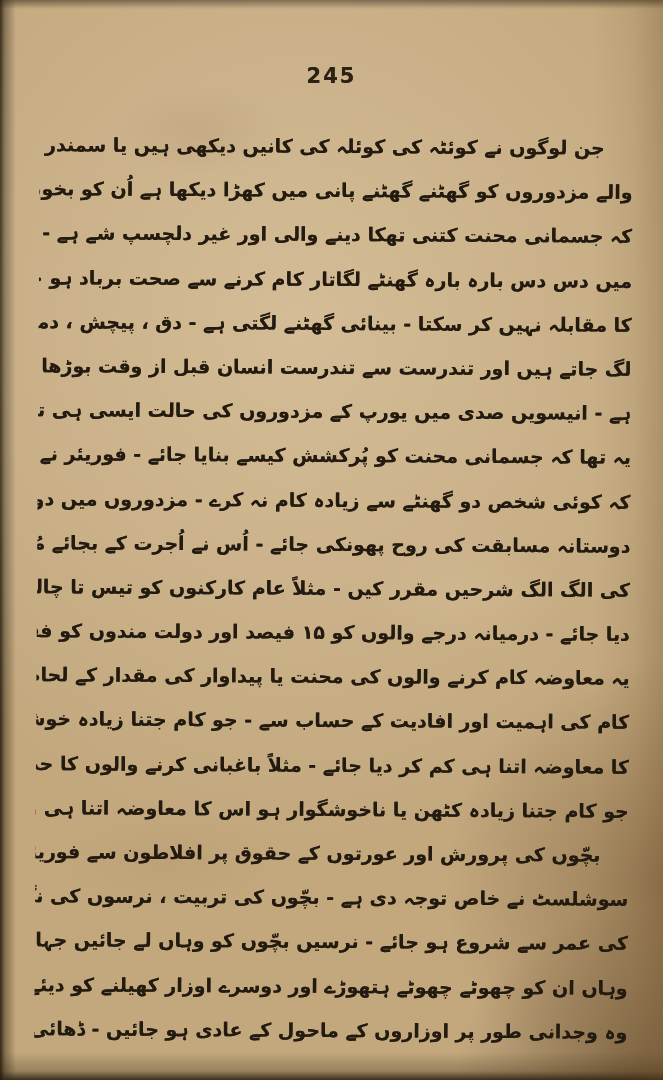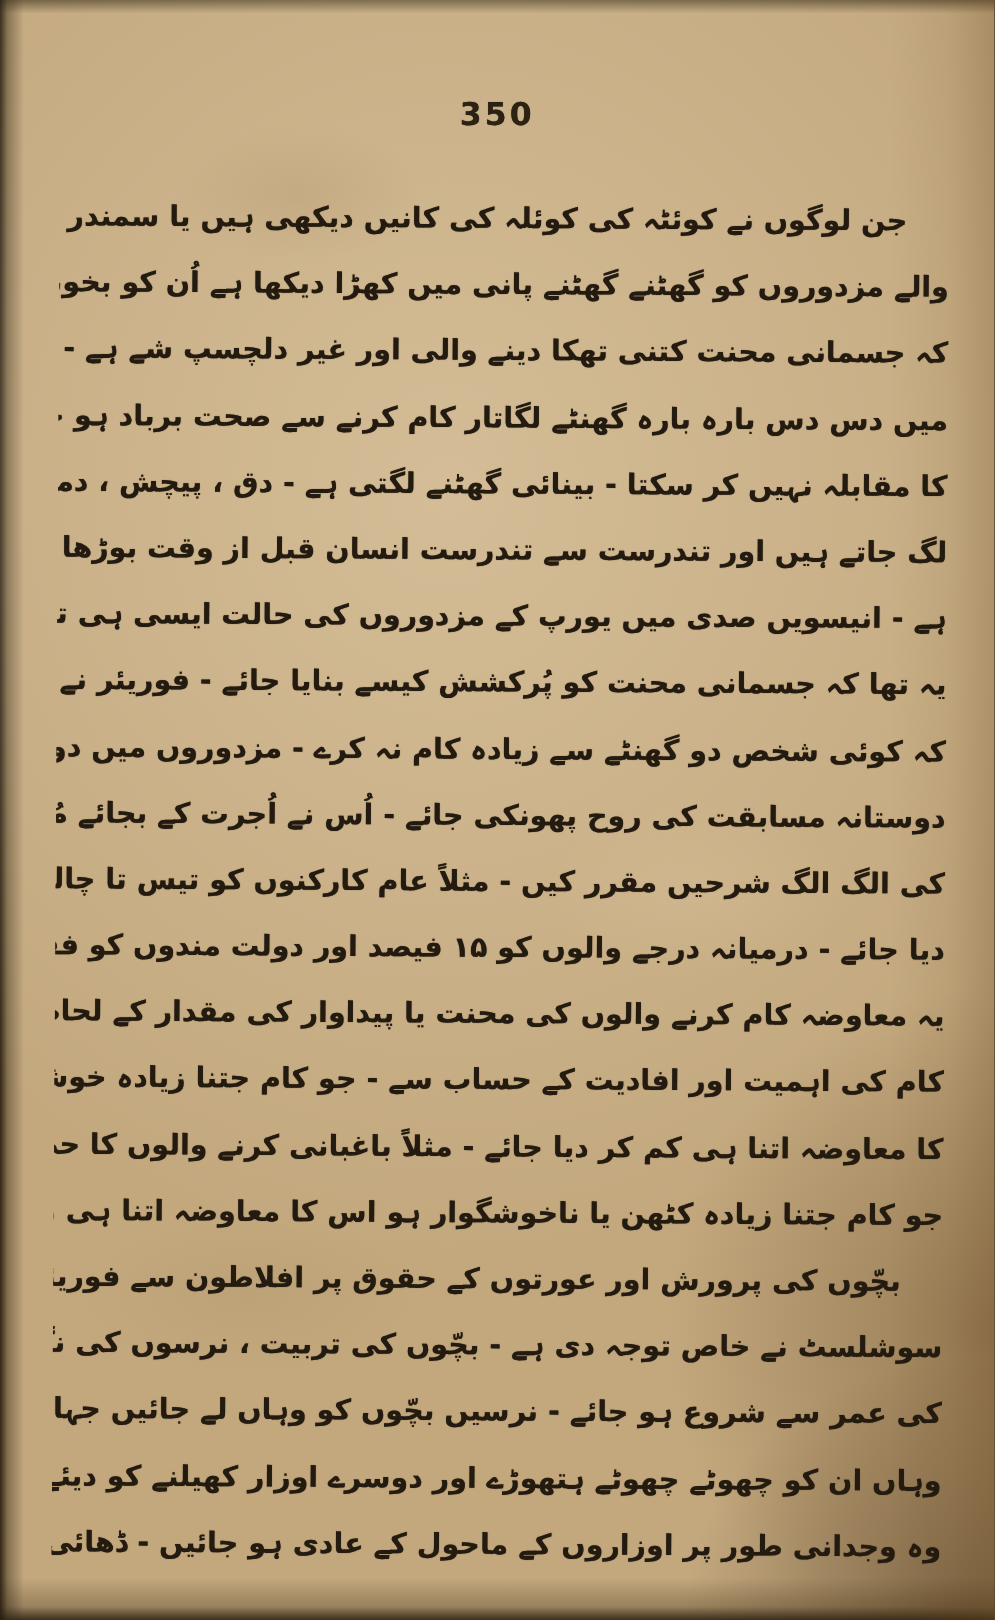--- a/index.html
+++ b/index.html
@@ -75,21 +75,21 @@
   }
   .line.indent { padding-right: 28px; }
   .line.short { text-align-last: right; }
 </style>
 </head>
 <body>
 
 <div class="scan">
   <div class="texture"></div>
 
-  <div class="page-number">350</div>
+  <div class="page-number">245</div>
 
   <div class="text-block">
     <div class="line indent">جن لوگوں نے کوئٹہ کی کوئلہ کی کانیں دیکھی ہیں یا سمندر کے ساحل پر نمک بنانے</div>
     <div class="line">والے مزدوروں کو گھٹنے گھٹنے پانی میں کھڑا دیکھا ہے اُن کو بخوبی اندازہ ہو گا</div>
     <div class="line">کہ جسمانی محنت کتنی تھکا دینے والی اور غیر دلچسپ شے ہے - تنگ اور تاریک کوٹھڑیوں</div>
     <div class="line">میں دس دس بارہ بارہ گھنٹے لگاتار کام کرنے سے صحت برباد ہو جاتی ہے جسم بیماریوں</div>
     <div class="line">کا مقابلہ نہیں کر سکتا - بینائی گھٹنے لگتی ہے - دق ، پیچش ، دمہ اور دوسرے روگ</div>
     <div class="line short">لگ جاتے ہیں اور تندرست سے تندرست انسان قبل از وقت بوڑھا ہو جاتا</div>
     <div class="line">ہے - انیسویں صدی میں یورپ کے مزدوروں کی حالت ایسی ہی تھی - لہذا مسئلہ</div>
     <div class="line">یہ تھا کہ جسمانی محنت کو پُرکشش کیسے بنایا جائے - فوریئر نے اس کا یہ حل تجویز کیا</div>

